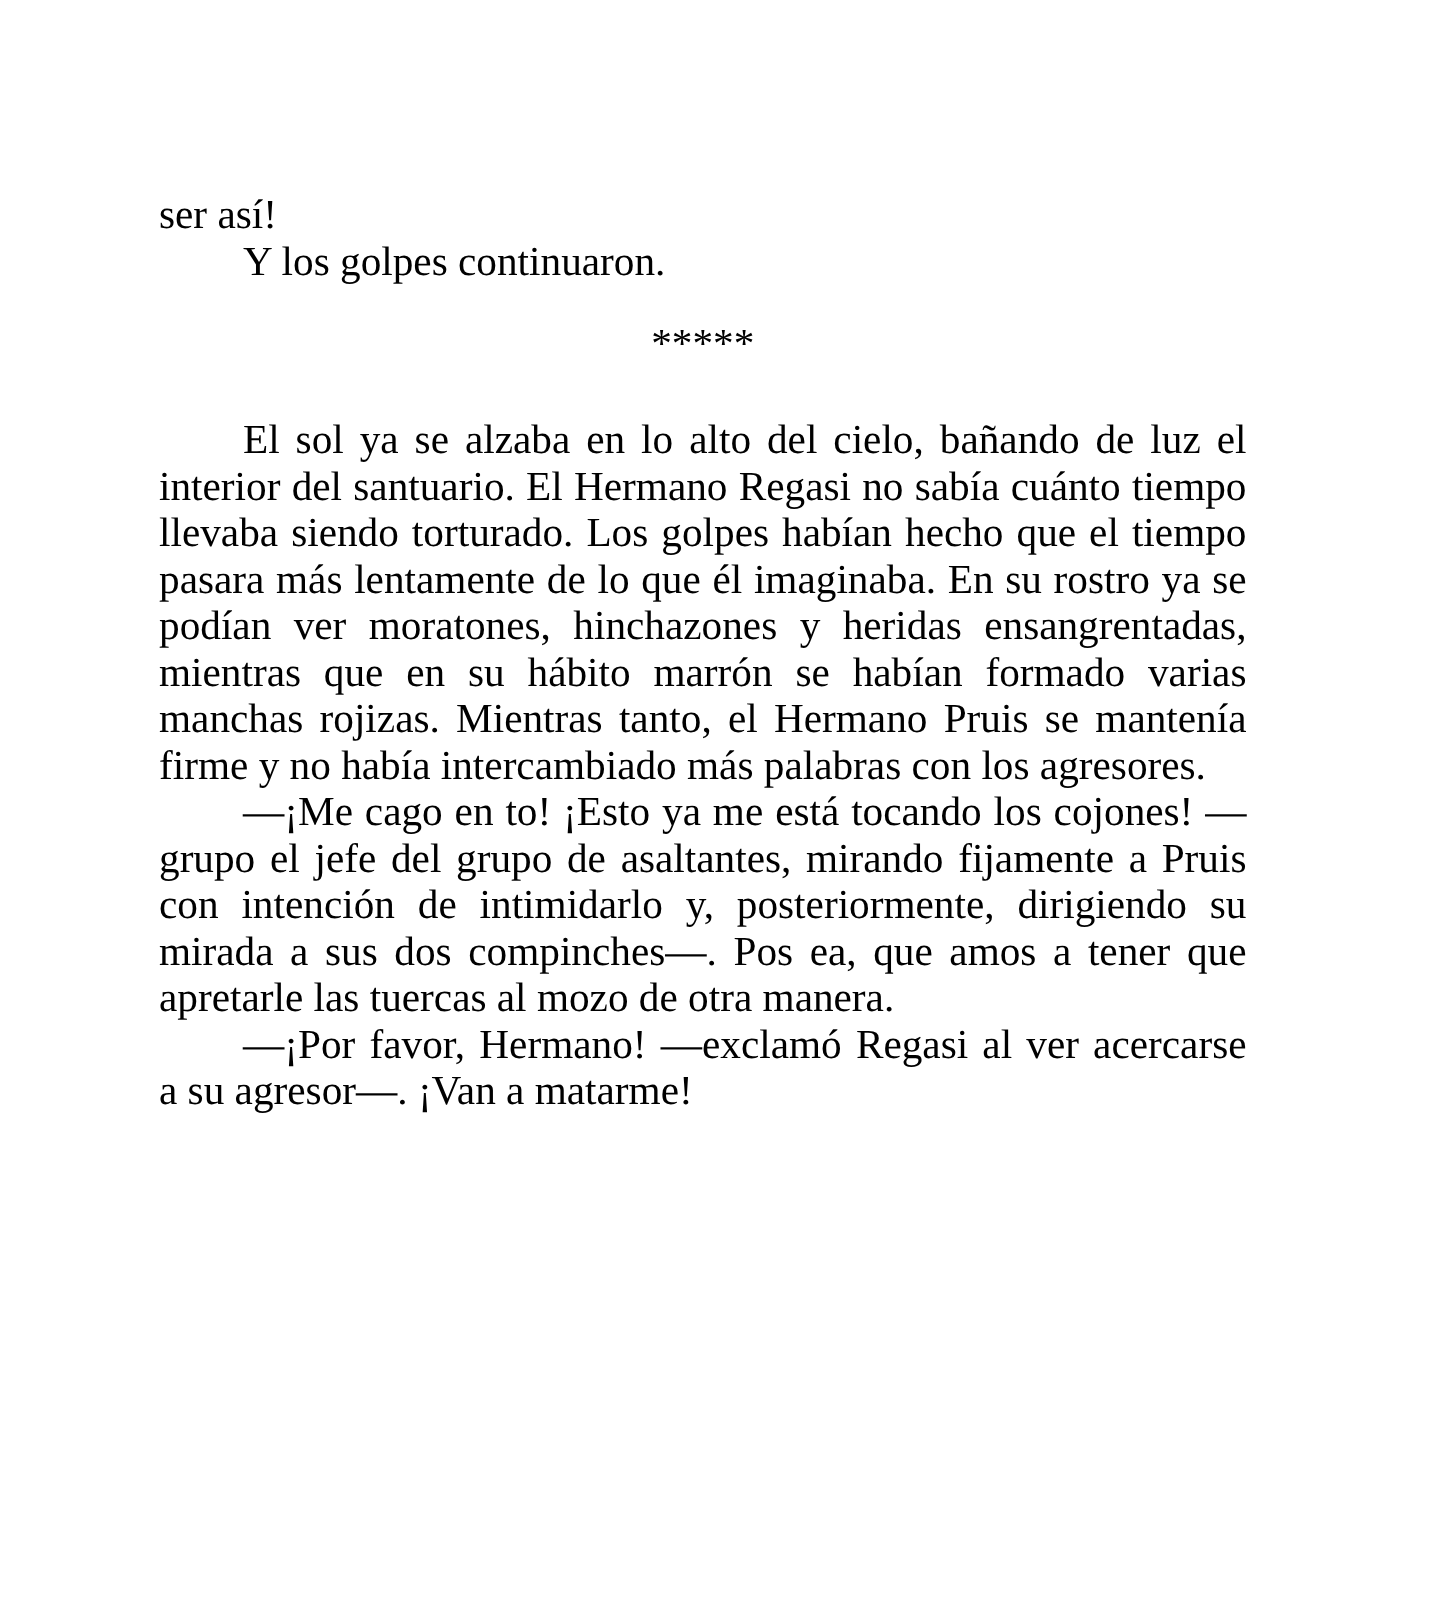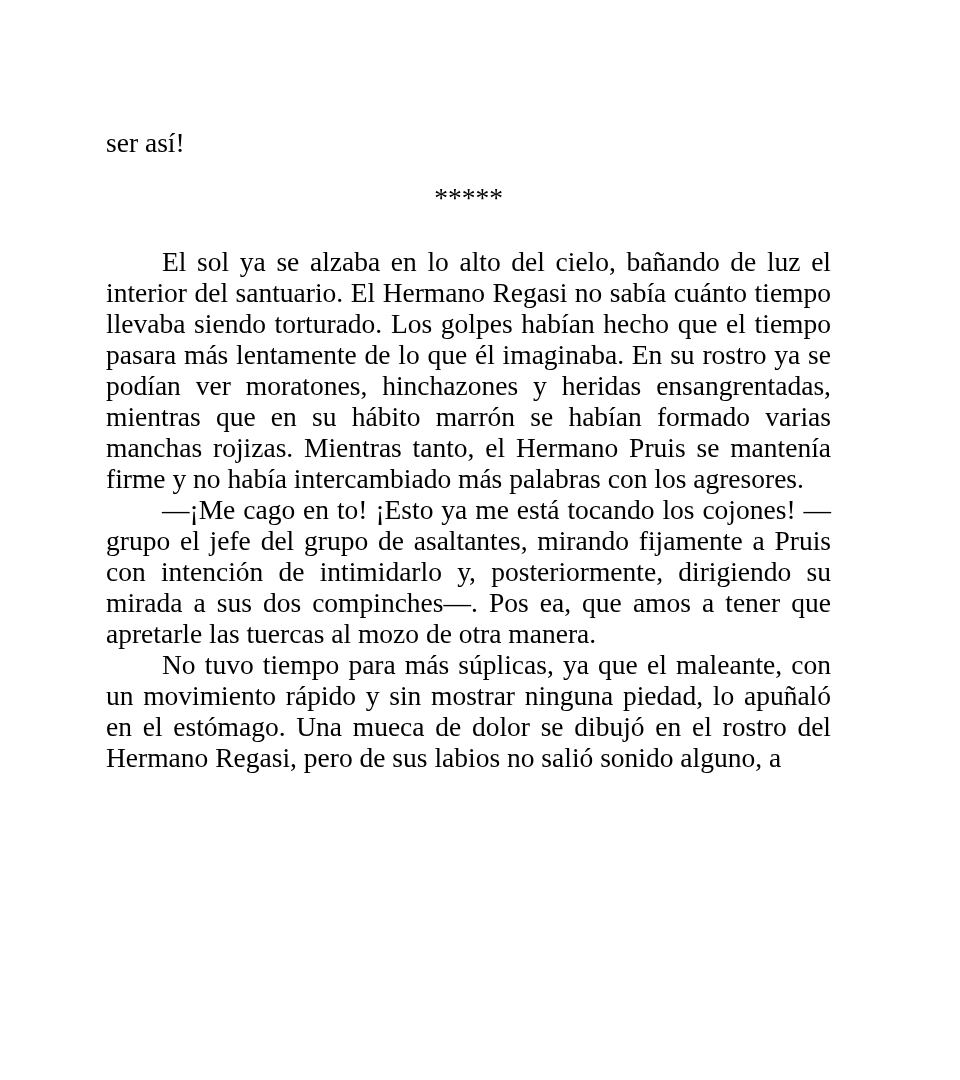--- a/index.html
+++ b/index.html
@@ -42,18 +42,19 @@
     text-indent: 0;
     margin: 24px 0 33px 0;
   }
 </style>
 </head>
 <body>
 
 <div class="page">
   <div class="text-block">
     <p class="plain">ser así!</p>
+    <p class="indent">Y los golpes continuaron.</p>
     <p class="separator">*****</p>
     <p class="indent">El sol ya se alzaba en lo alto del cielo, bañando de luz el interior del santuario. El Hermano Regasi no sabía cuánto tiempo llevaba siendo torturado. Los golpes habían hecho que el tiempo pasara más lentamente de lo que él imaginaba. En su rostro ya se podían ver moratones, hinchazones y heridas ensangrentadas, mientras que en su hábito marrón se habían formado varias manchas rojizas. Mientras tanto, el Hermano Pruis se mantenía firme y no había intercambiado más palabras con los agresores.</p>
     <p class="indent">—¡Me cago en to! ¡Esto ya me está tocando los cojones! —grupo el jefe del grupo de asaltantes, mirando fijamente a Pruis con intención de intimidarlo y, posteriormente, dirigiendo su mirada a sus dos compinches—. Pos ea, que amos a tener que apretarle las tuercas al mozo de otra manera.</p>
-    <p class="indent">No tuvo tiempo para más súplicas, ya que el maleante, con un movimiento rápido y sin mostrar ninguna piedad, lo apuñaló en el estómago. Una mueca de dolor se dibujó en el rostro del Hermano Regasi, pero de sus labios no salió sonido alguno, a</p>
+    <p class="indent">—¡Por favor, Hermano! —exclamó Regasi al ver acercarse a su agresor—. ¡Van a matarme!</p>
   </div>
 </div>
 
 </body></html>

